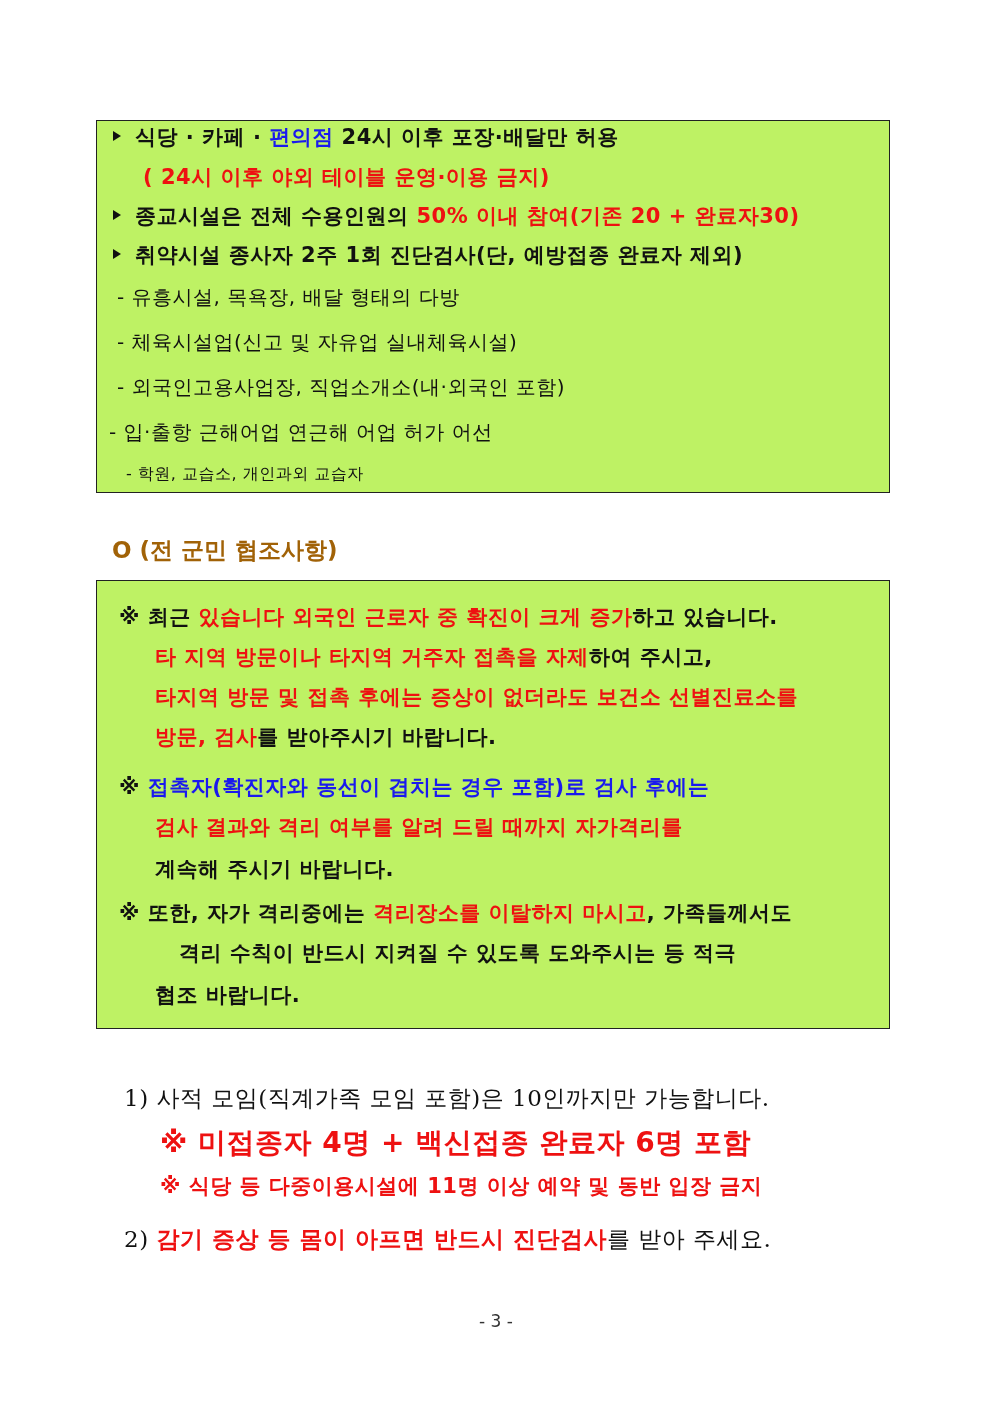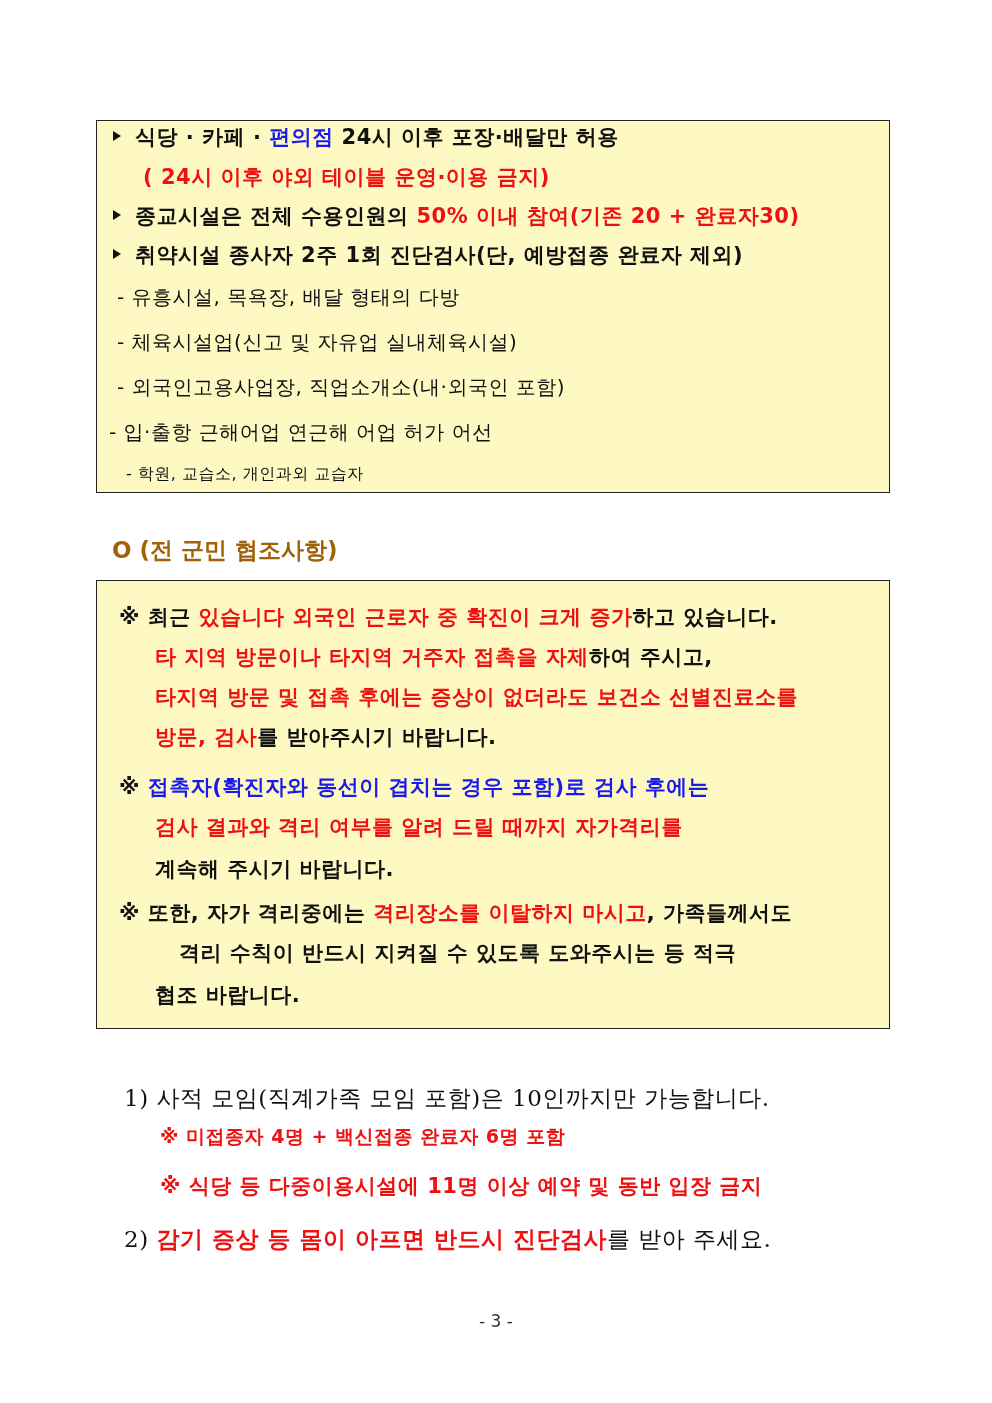--- a/index.html
+++ b/index.html
@@ -1,17 +1,17 @@
 <!DOCTYPE html>
 <html><head>
 <meta charset="utf-8">
 <style>
   html, body { margin:0; padding:0; background:#ffffff; }
   body { width:992px; height:1403px; position:relative; font-family:"DejaVu Sans", "Liberation Sans", sans-serif; color:#111; }
-  .box { position:absolute; left:96px; width:794px; background:#fef9c3; border:1px solid #222; box-sizing:border-box; }
+  .box { position:absolute; left:96px; width:794px; background:#bef264; border:1px solid #222; box-sizing:border-box; }
   .box1 { top:120px; height:373px; }
   .box2 { top:580px; height:449px; }
   .line { position:absolute; left:0; white-space:nowrap; font-size:21px; letter-spacing:0.5px; }
   .bold { font-weight:bold; }
   .red { color:#ee1111; }
   .blue { color:#1a1aee; }
   .tri { display:inline-block; width:0; height:0; border-top:5px solid transparent; border-bottom:5px solid transparent; border-left:8px solid #111; margin-right:14px; vertical-align:middle; position:relative; top:-2px; }
   .heading { position:absolute; left:112px; top:535px; font-size:23px; color:#a16207; white-space:nowrap; }
   .serif { font-family:"DejaVu Serif", "Liberation Serif", serif; }
   .pagenum { position:absolute; left:0; width:992px; top:1311px; text-align:center; font-size:17px; color:#333; }
@@ -42,17 +42,17 @@
   <div class="line bold" style="left:22px; top:192px;"><span>※ </span><span class="blue">접촉자(확진자와 동선이 겹치는 경우 포함)로 검사 후에는</span></div>
   <div class="line bold red" style="left:58px; top:232px;">검사 결과와 격리 여부를 알려 드릴 때까지 자가격리를</div>
   <div class="line bold" style="left:58px; top:274px;">계속해 주시기 바랍니다.</div>
 
   <div class="line bold" style="left:22px; top:318px;"><span>※ 또한, 자가 격리중에는 </span><span class="red">격리장소를 이탈하지 마시고</span><span>, 가족들께서도</span></div>
   <div class="line bold" style="left:54px; top:358px;margin-left:28px;">격리 수칙이 반드시 지켜질 수 있도록 도와주시는 등 적극</div>
   <div class="line bold" style="left:58px; top:400px;">협조 바랍니다.</div>
 </div>
 
 <div class="line serif" style="left:124px; top:1083px; font-size:23px;">1) 사적 모임(직계가족 모임 포함)은 10인까지만 가능합니다.</div>
-<div class="line bold red" style="left:160px; top:1124px; font-size:19px;">※ 미접종자 4명 + 백신접종 완료자 6명 포함</div>
+<div class="line bold red" style="left:160px; top:1124px; font-size:28px;">※ 미접종자 4명 + 백신접종 완료자 6명 포함</div>
 <div class="line bold red" style="left:160px; top:1172px; font-size:21px;">※ 식당 등 다중이용시설에 11명 이상 예약 및 동반 입장 금지</div>
 <div class="line serif" style="left:124px; top:1224px; font-size:23px;"><span>2) </span><span class="red" style="font-family:'DejaVu Sans','Liberation Sans',sans-serif; font-weight:bold;">감기 증상 등 몸이 아프면 반드시 진단검사</span><span>를 받아 주세요.</span></div>
 
 <div class="pagenum">- 3 -</div>
 
 </body></html>

